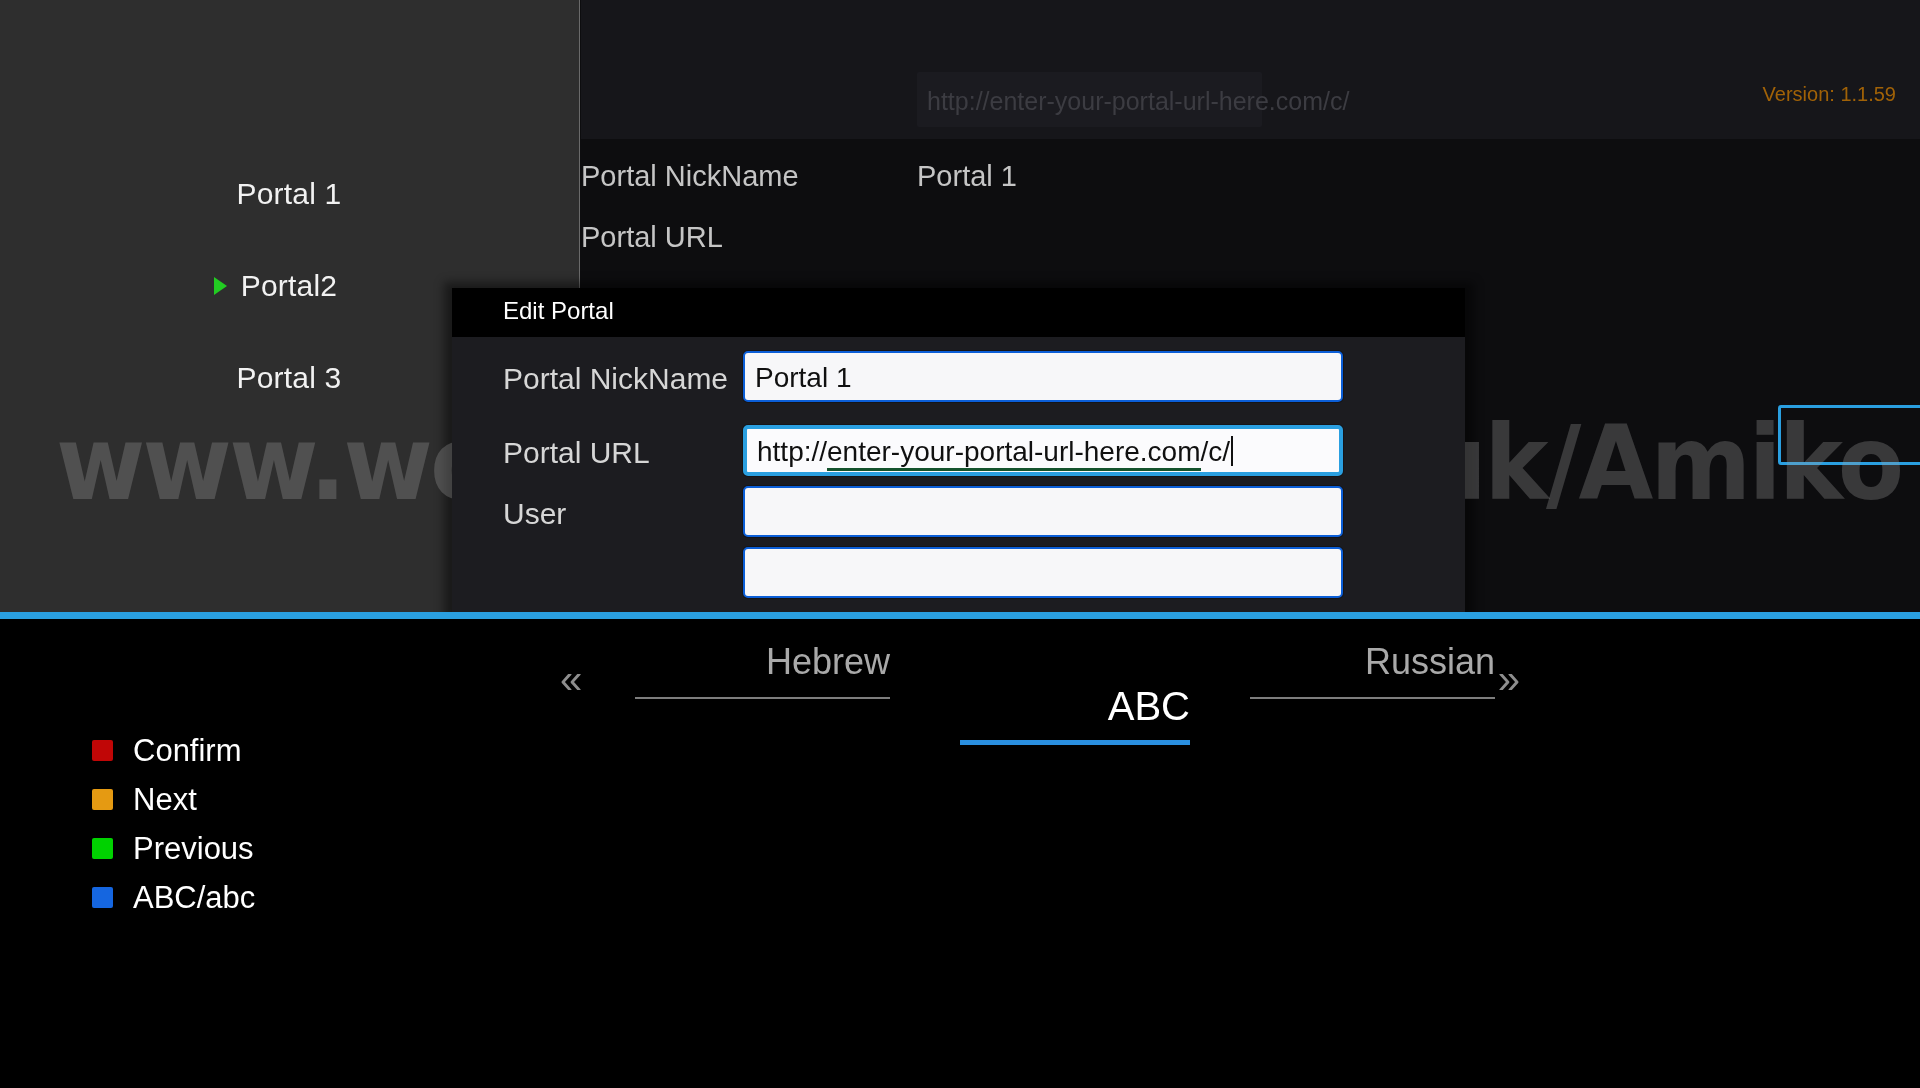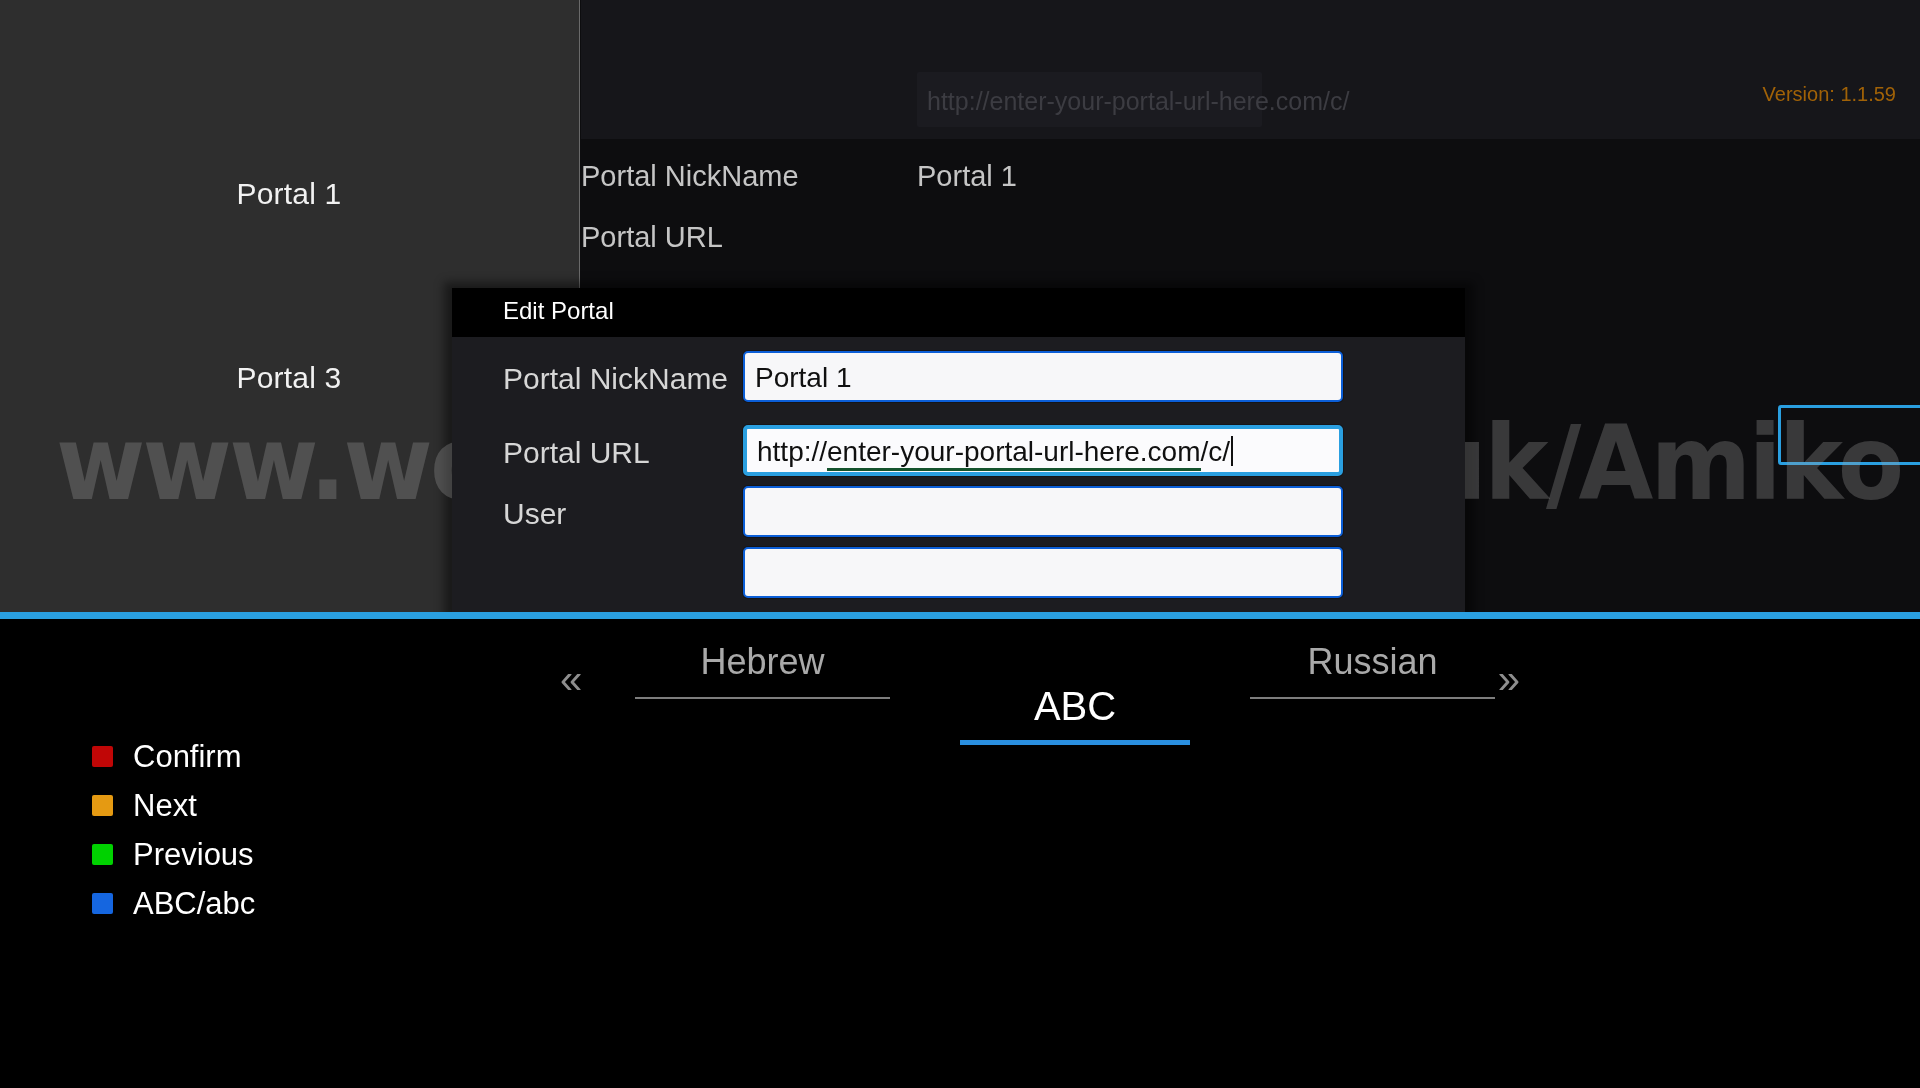--- a/index.html
+++ b/index.html
@@ -245,37 +245,37 @@
     color: #8e8e8e;
     font-size: 40px;
     line-height: 1;
   }
   #lang-arrow-left { left: 0px; }
   #lang-arrow-right { right: 0px; }
   .lang-tab {
     position: absolute;
     top: 0;
     height: 62px;
-    text-align: center;
+    text-align: right;
     color: #a9a9a9;
     font-size: 36px;
     border-bottom: 2px solid #7d7d7d;
     box-sizing: border-box;
     padding-top: 4px;
   }
   .lang-tab.active {
     color: #ffffff;
     font-size: 40px;
     border-bottom: 5px solid #2a8fe0;
     padding-top: 1px;
   }
 
   #legend {
     position: absolute;
-    left: 92px; top: 113px;
+    left: 92px; top: 107px;
     width: 320px;
   }
   .legend-row {
     display: flex;
     align-items: center;
     height: 49px;
     margin-bottom: 0px;
   }
   .legend-swatch {
     width: 21px; height: 21px;
@@ -304,20 +304,24 @@
 <body>
 
 <div id="screen">
 
   <div id="app-area">
 
     <div id="sidebar">
         <div class="portal-item no-arrow" style="top: 172px;">
           <span class="arrow"></span>
           <span>Portal 1</span>
+        </div>
+        <div class="portal-item" style="top: 264px;">
+          <span class="arrow"></span>
+          <span>Portal2</span>
         </div>
         <div class="portal-item no-arrow" style="top: 356px;">
           <span class="arrow"></span>
           <span>Portal 3</span>
         </div>
         <div class="portal-item no-arrow" style="top: 434px; justify-content: flex-end;">
           <span class="arrow"></span>
           <span>Portal 4</span>
         </div>
       </div>

